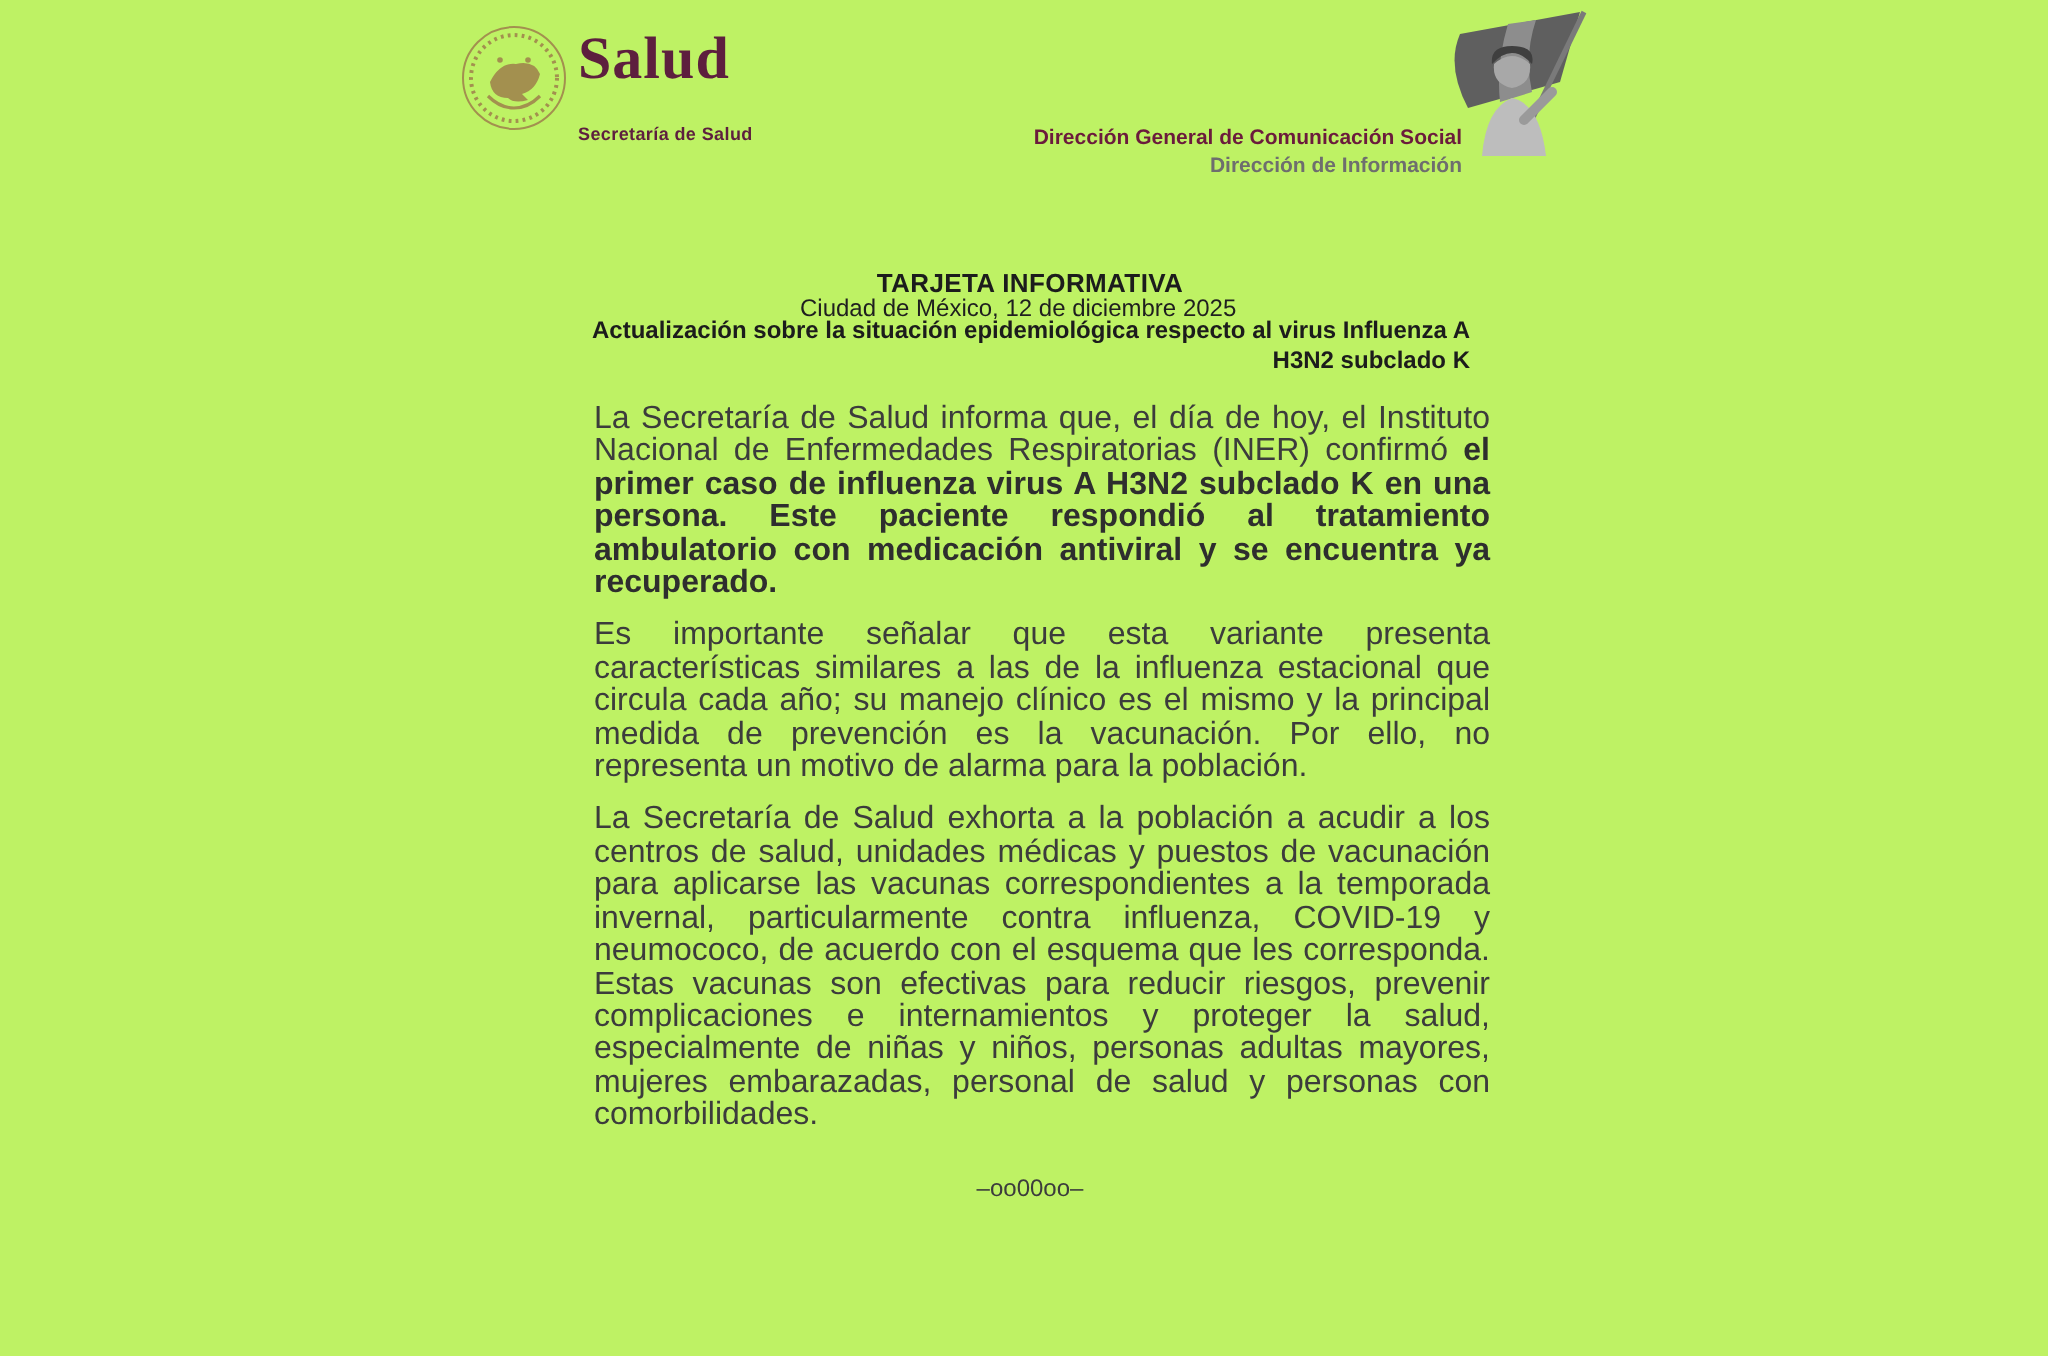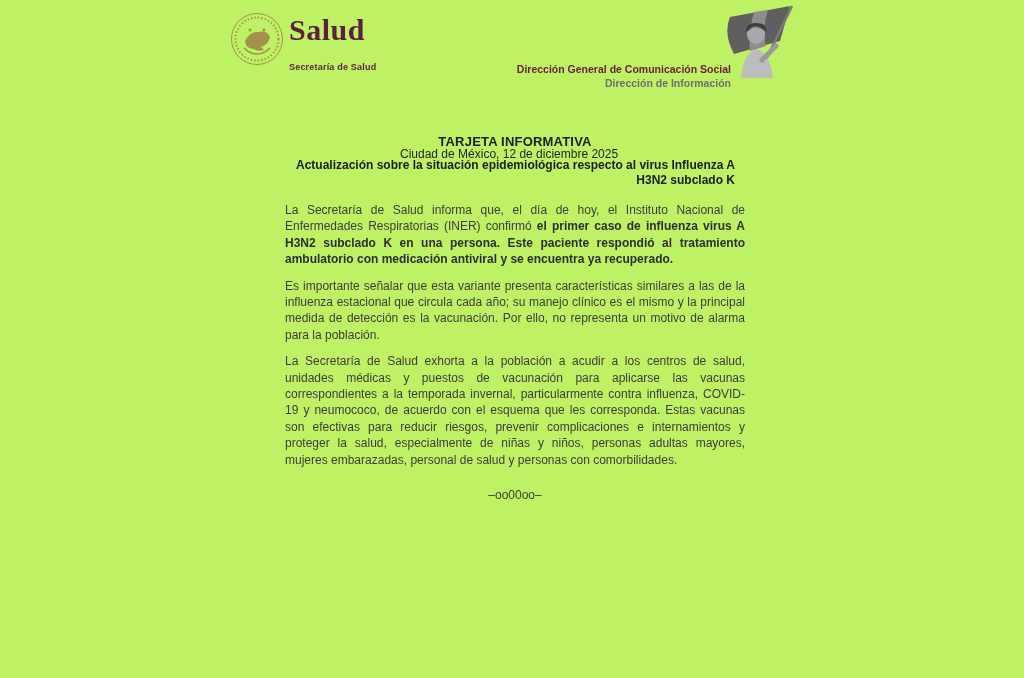--- a/index.html
+++ b/index.html
@@ -49,22 +49,22 @@
   .doc-title{
     text-align:center;font-size:13px;font-weight:bold;
     color:#1c1c1c;line-height:18px;letter-spacing:.2px;
   }
   .doc-subtitle{
     text-align:right;font-size:12px;font-weight:bold;
     color:#1c1c1c;line-height:15px;margin-top:7px;margin-bottom:14px;
     padding:0 10px;
   }
   .doc-body p{
-    margin:0 0 10px 0;
-    font-size:12px;line-height:16.4px;
+    margin:0 0 10px 12px;
+    font-size:16px;line-height:16.4px;
     text-align:justify;color:#3c3c3c;
   }
   .doc-body .b{font-weight:bold;color:#2e2e2e;}
   .doc-footer{
     text-align:center;font-size:12px;color:#3c3c3c;margin-top:20px;
   }
 </style>
 </head>
 <body>
 
@@ -101,20 +101,20 @@
   </div>
 
   <div class="dateline">Ciudad de México, 12 de diciembre 2025</div>
 
   <div class="doc-column">
     <div class="doc-title">TARJETA INFORMATIVA</div>
     <div class="doc-subtitle">Actualización sobre la situación epidemiológica respecto al virus Influenza A H3N2 subclado K</div>
 
     <div class="doc-body">
       <p><span>La Secretaría de Salud informa que, el día de hoy, el Instituto Nacional de Enfermedades Respiratorias (INER) confirmó </span><span class="b">el primer caso de influenza virus A H3N2 subclado K en una persona. Este paciente respondió al tratamiento ambulatorio con medicación antiviral y se encuentra ya recuperado.</span></p>
-      <p>Es importante señalar que esta variante presenta características similares a las de la influenza estacional que circula cada año; su manejo clínico es el mismo y la principal medida de detección es la vacunación. Por ello, no representa un motivo de alarma para la población.</p>
+      <p>Es importante señalar que esta variante presenta características similares a las de la influenza estacional que circula cada año; su manejo clínico es el mismo y la principal medida de prevención es la vacunación. Por ello, no representa un motivo de alarma para la población.</p>
       <p>La Secretaría de Salud exhorta a la población a acudir a los centros de salud, unidades médicas y puestos de vacunación para aplicarse las vacunas correspondientes a la temporada invernal, particularmente contra influenza, COVID-19 y neumococo, de acuerdo con el esquema que les corresponda. Estas vacunas son efectivas para reducir riesgos, prevenir complicaciones e internamientos y proteger la salud, especialmente de niñas y niños, personas adultas mayores, mujeres embarazadas, personal de salud y personas con comorbilidades.</p>
     </div>
 
     <div class="doc-footer">–oo00oo–</div>
   </div>
 
 </div>
 
 </body></html>

